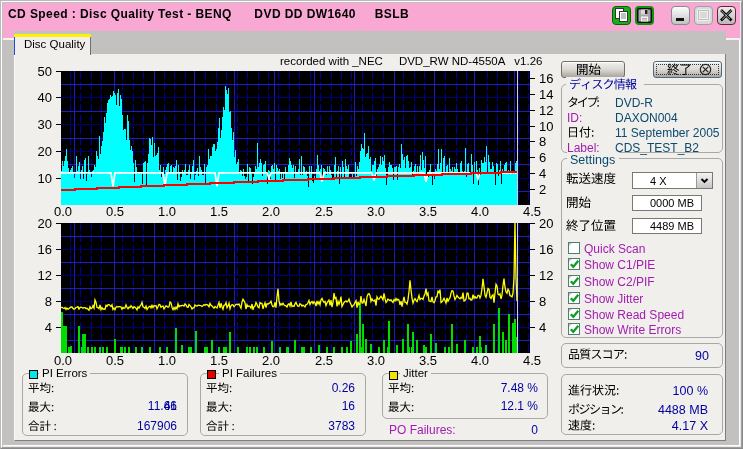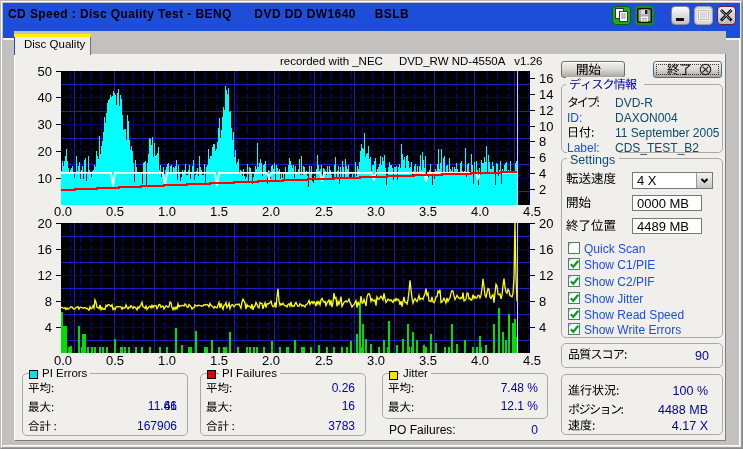--- a/index.html
+++ b/index.html
@@ -1,35 +1,35 @@
 <!DOCTYPE html>
 <html><head><meta charset="utf-8"><style>
 *{margin:0;padding:0;box-sizing:border-box}
 body{width:743px;height:449px;position:relative;font-family:"Liberation Sans",sans-serif;background:#c2c1bf;overflow:hidden}
 .abs{position:absolute}
 .win{position:absolute;inset:0;border-top:1px solid #b9b9b9;border-left:1px solid #b9b9b9;border-right:1px solid #8a8a8a;border-bottom:1px solid #8a8a8a;}
 .win2{position:absolute;left:1px;top:1px;right:1px;bottom:1px;border-top:1px solid #ffffff;border-left:1px solid #ffffff;border-right:1px solid #9f9f9f;border-bottom:1px solid #9f9f9f;}
 .win3{position:absolute;left:2px;top:2px;right:2px;bottom:2px;border-right:1px solid #e8e8e8;border-bottom:1px solid #e8e8e8;}
 .win4{position:absolute;left:3px;top:3px;right:3px;bottom:3px;border-right:1px solid #fdfdfd;border-bottom:1px solid #fdfdfd;}
-.title{position:absolute;left:3px;top:3px;right:3px;height:37px;background:#1d4ed8;border-bottom:2px solid #f4f4f4;text-align:center;}
+.title{position:absolute;left:3px;top:3px;right:3px;height:37px;background:#f9a8d4;border-bottom:2px solid #f4f4f4;text-align:center;}
 .title span{position:absolute;left:5px;top:4px;font-size:12px;font-weight:bold;letter-spacing:0.42px;color:#000;white-space:pre}
 .tbtn{position:absolute;top:6px;width:19px;height:19px;border-radius:4px}
 .page{position:absolute;left:14px;top:54px;width:712px;height:387px;background:#f0efec;border-left:1px solid #fbfbfb;border-right:1px solid #7d7d7d;border-bottom:1px solid #7d7d7d;}
 .strip{position:absolute;left:14px;top:31px;width:712px;height:23px;background:#c2c1bf}
 .tab{position:absolute;left:14px;top:34px;width:77px;height:21px;background:#f0efec;border-left:1px solid #1d4ed8;border-right:1px solid #707070}
 .tabyellow{position:absolute;left:14px;top:34px;width:77px;height:3px;background:#fff200}
 .tab span{position:absolute;left:9px;top:4px;font-size:11.5px;color:#000}
 .grp{position:absolute;border:1px solid #a9a9a4;border-radius:5px}
 
 .btn{position:absolute;height:17px;background:linear-gradient(#f1f0ee 0%,#dddad5 48%,#c2bfb8 75%,#a9a69f 100%);border:1px solid #716f6a;border-radius:3px;box-shadow:inset 0 1px 0 #fff}
-.inp{position:absolute;background:#fff;border:1px solid #7a7870;font-size:13px;color:#000;padding-left:4px;display:flex;align-items:center}
+.inp{position:absolute;background:#fff;border:1px solid #7a7870;font-size:11px;color:#000;padding-left:17px;display:flex;align-items:center}
 .cb{position:absolute;width:12px;height:12px;background:#fff;border:1px solid #4e7d72}
 .cbt{position:absolute;left:0;top:0;width:0;height:0;border-top:3px solid #c2c8c4;border-right:3px solid transparent}
-.cl{position:absolute;font-size:12px;color:#1d4ed8}
-.row{position:absolute;font-size:11.5px;color:#000000}
+.cl{position:absolute;font-size:12px;color:#a21caf}
+.row{position:absolute;font-size:11.5px;color:#a21caf}
 .val{position:absolute;font-size:12px;color:#0000a0;text-align:right}
 .navy{color:#0c4a6e}
 </style></head><body>
 <div class="win"></div>
 <div class="win2"></div>
 <div class="win3"></div>
 <div class="win4"></div>
 <div class="title">
     <span>CD Speed : Disc Quality Test - BENQ&nbsp;&nbsp;&nbsp;&nbsp;&nbsp;&nbsp;DVD DD DW1640&nbsp;&nbsp;&nbsp;&nbsp;&nbsp;BSLB</span>
   </div>

